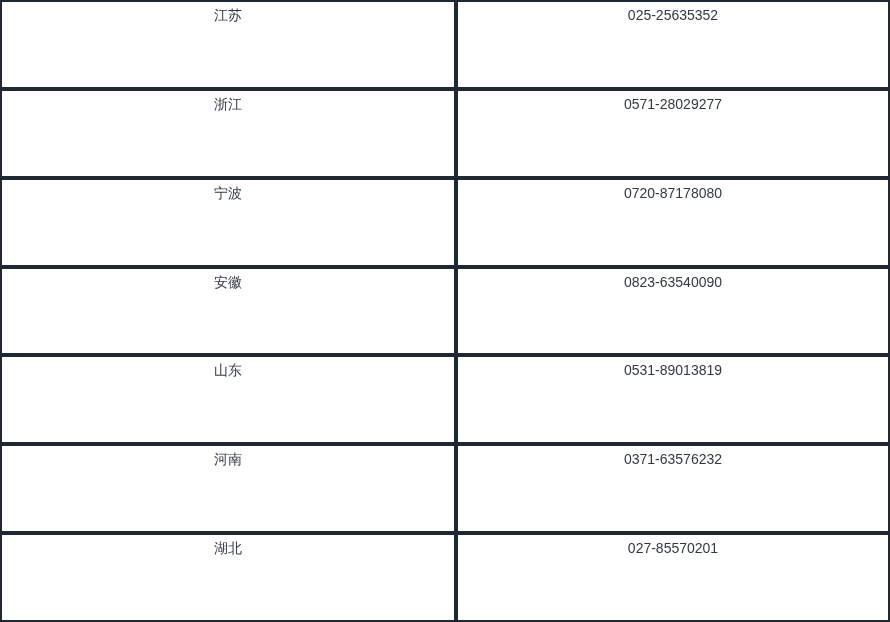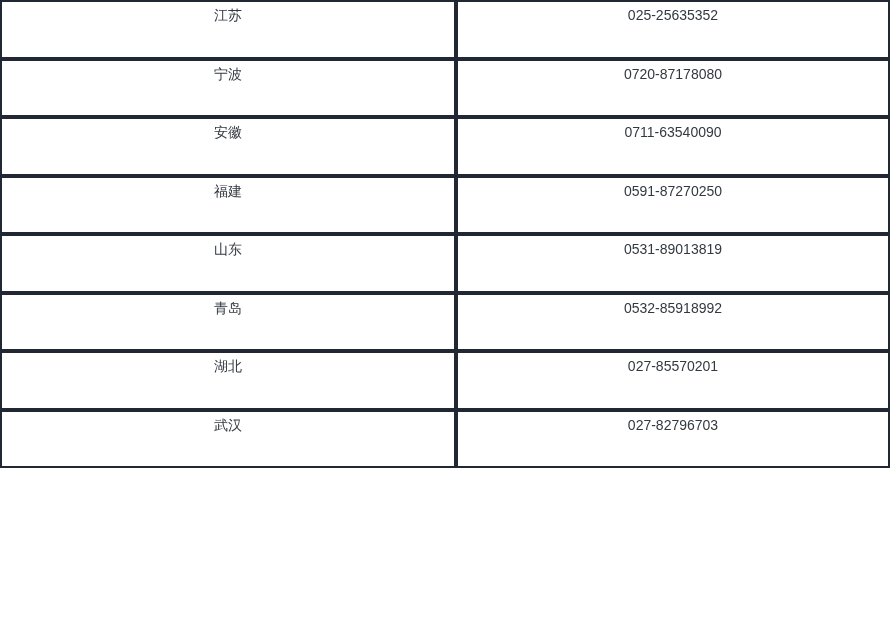--- a/index.html
+++ b/index.html
@@ -7,21 +7,21 @@
     --text-color: #333940;
     --bg-color: #ffffff;
   }
   html, body {
     margin: 0;
     padding: 0;
     background: var(--bg-color);
   }
   .contact-table {
     width: 890px;
-    height: 468px;
+    height: 622px;
     border-collapse: separate;
     border-spacing: 0;
     table-layout: fixed;
   }
   .contact-table td {
     border: 2px solid var(--border-color);
     background: var(--bg-color);
     vertical-align: top;
     text-align: center;
     padding: 5px 2px 0 2px;
@@ -43,41 +43,37 @@
   <colgroup>
     <col style="width:456px">
     <col style="width:434px">
   </colgroup>
   <tbody>
       <tr>
         <td>江苏</td>
         <td>025-25635352</td>
       </tr>
       <tr>
+        <td>浙江</td>
+        <td>0571-28029277</td>
+      </tr>
+      <tr>
         <td>宁波</td>
         <td>0720-87178080</td>
       </tr>
       <tr>
         <td>安徽</td>
-        <td>0711-63540090</td>
-      </tr>
-      <tr>
-        <td>福建</td>
-        <td>0591-87270250</td>
+        <td>0823-63540090</td>
       </tr>
       <tr>
         <td>山东</td>
         <td>0531-89013819</td>
       </tr>
       <tr>
-        <td>青岛</td>
-        <td>0532-85918992</td>
+        <td>河南</td>
+        <td>0371-63576232</td>
       </tr>
       <tr>
         <td>湖北</td>
         <td>027-85570201</td>
       </tr>
-      <tr>
-        <td>武汉</td>
-        <td>027-82796703</td>
-      </tr>
     </tbody>
 </table>
 
 </body></html>

